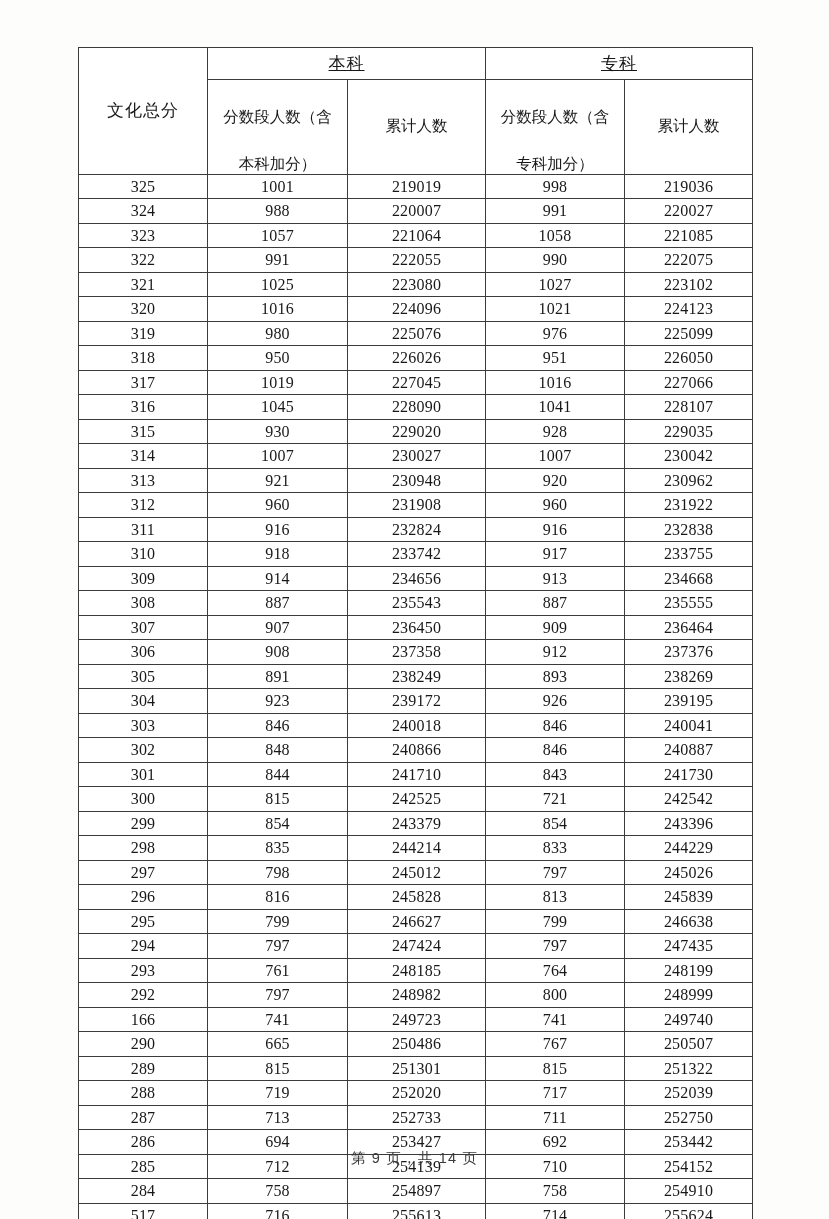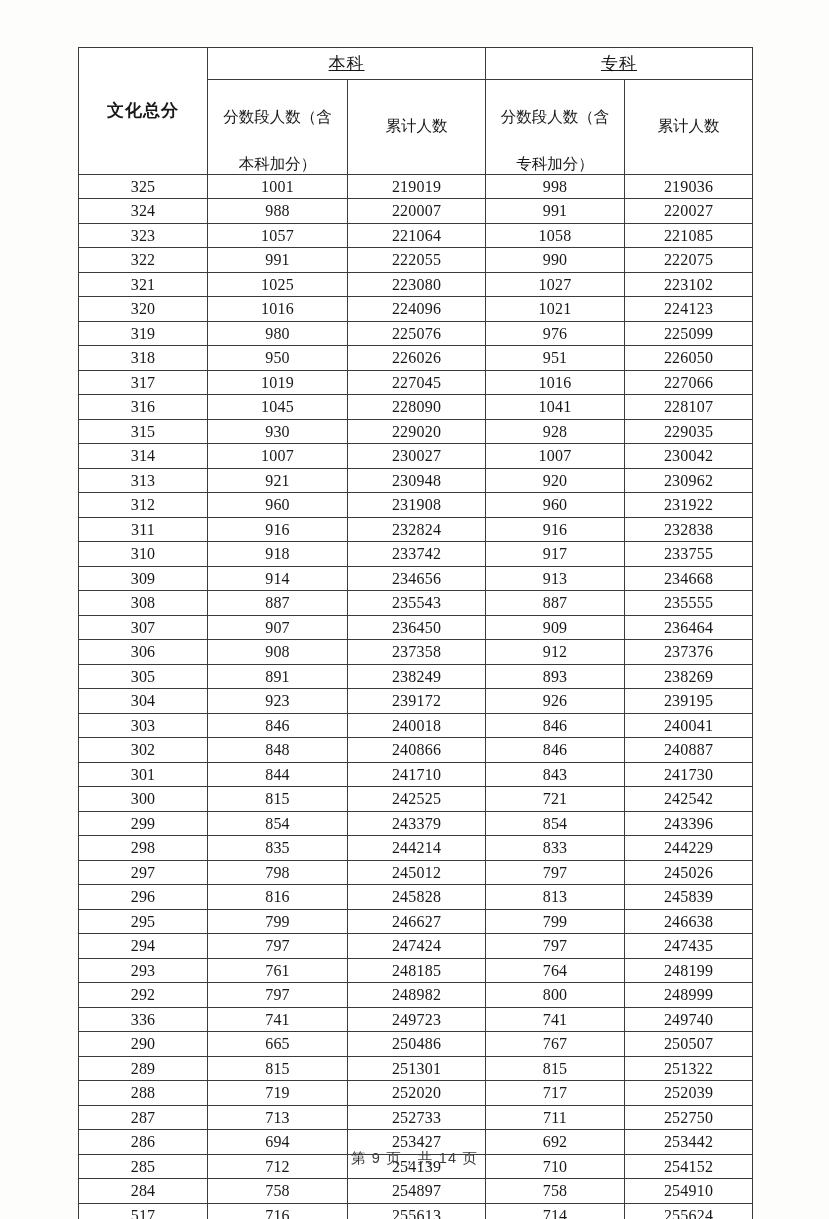--- a/index.html
+++ b/index.html
@@ -57,21 +57,21 @@
   th.group-head {
     height: 31px;
     font-size: 17px;
     font-weight: normal;
     letter-spacing: 1px;
     text-decoration: underline;
   }
 
   th.score-head {
     font-size: 17px;
-    font-weight: bold;
+    font-weight: normal;
     letter-spacing: 1px;
     line-height: 1.25;
   }
 
   th.sub-head {
     height: 44px;
     font-size: 15.5px;
     font-weight: normal;
     line-height: 1.22;
     padding: 0 2px;
@@ -367,21 +367,21 @@
           <td>248199</td>
         </tr>
         <tr>
           <td>292</td>
           <td>797</td>
           <td>248982</td>
           <td>800</td>
           <td>248999</td>
         </tr>
         <tr>
-          <td>336</td>
+          <td>166</td>
           <td>741</td>
           <td>249723</td>
           <td>741</td>
           <td>249740</td>
         </tr>
         <tr>
           <td>290</td>
           <td>665</td>
           <td>250486</td>
           <td>767</td>

